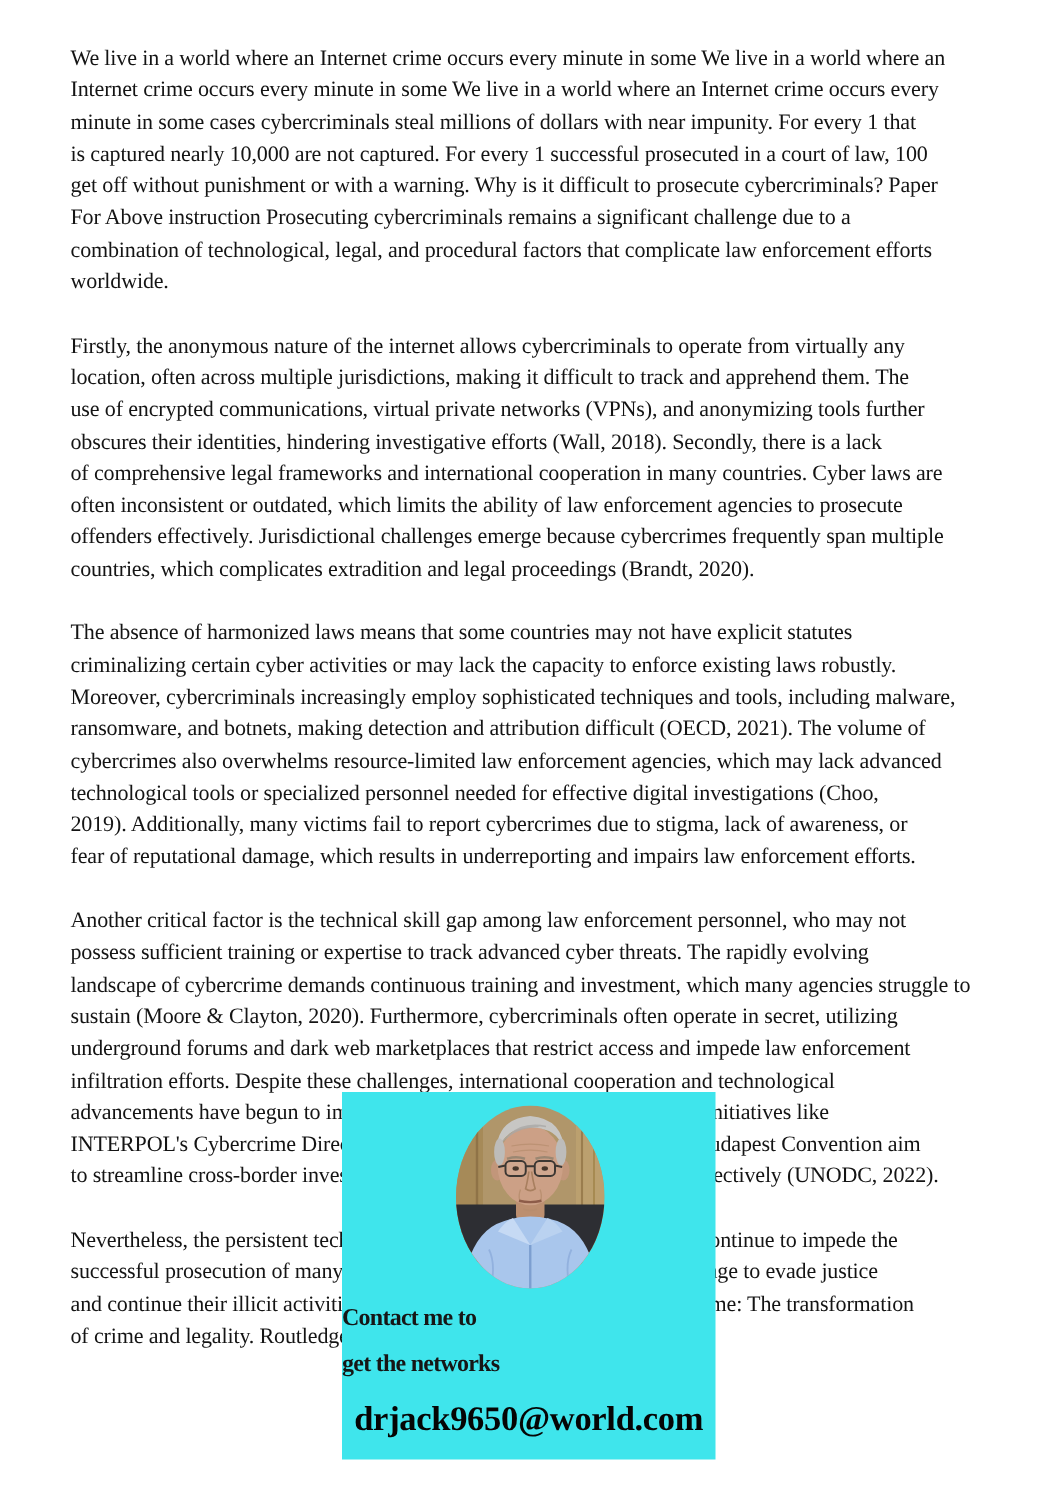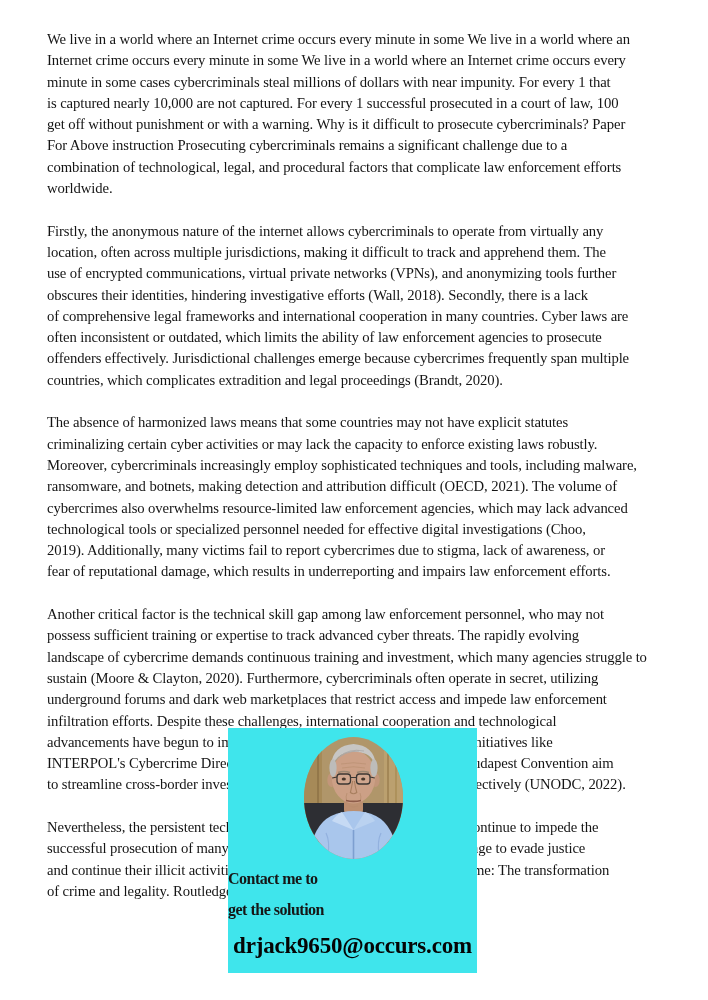--- a/index.html
+++ b/index.html
@@ -174,18 +174,18 @@
 
           <path d="M43,56 Q41.5,60 42.5,63 M56,56 Q57.5,60 56.5,63" stroke="#b58c6c" stroke-width="0.9" fill="none" opacity="0.8"></path>
 
           <path d="M42,63.5 Q49.5,65.3 57,63.5" stroke="#8d5c49" stroke-width="1.6" fill="none"></path>
           <path d="M45,69 Q49.5,71 54,69" stroke="#b58c6c" stroke-width="1" fill="none" opacity="0.6"></path>
         </g>
       </svg>
     </div>
 
     <div class="promo-heading line1">Contact me to</div>
-    <div class="promo-heading line2">get the solution</div>
-    <div class="promo-email">drjack9650@occurs.com</div>
+    <div class="promo-heading line2">get the networks</div>
+    <div class="promo-email">drjack9650@world.com</div>
 
   </div>
 
 </div>
 
 </body></html>

